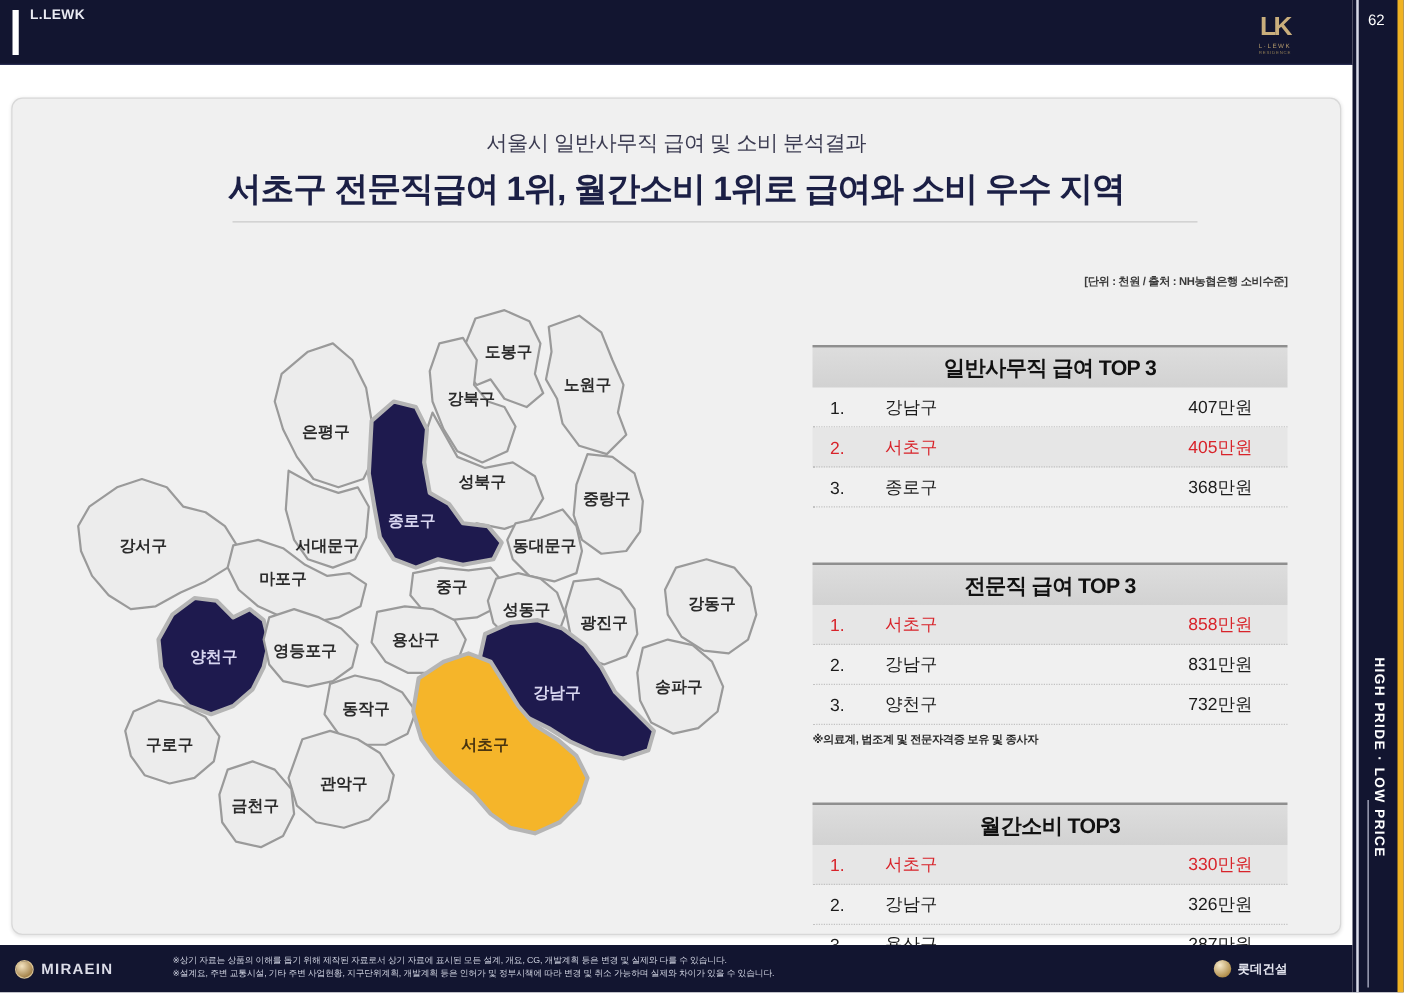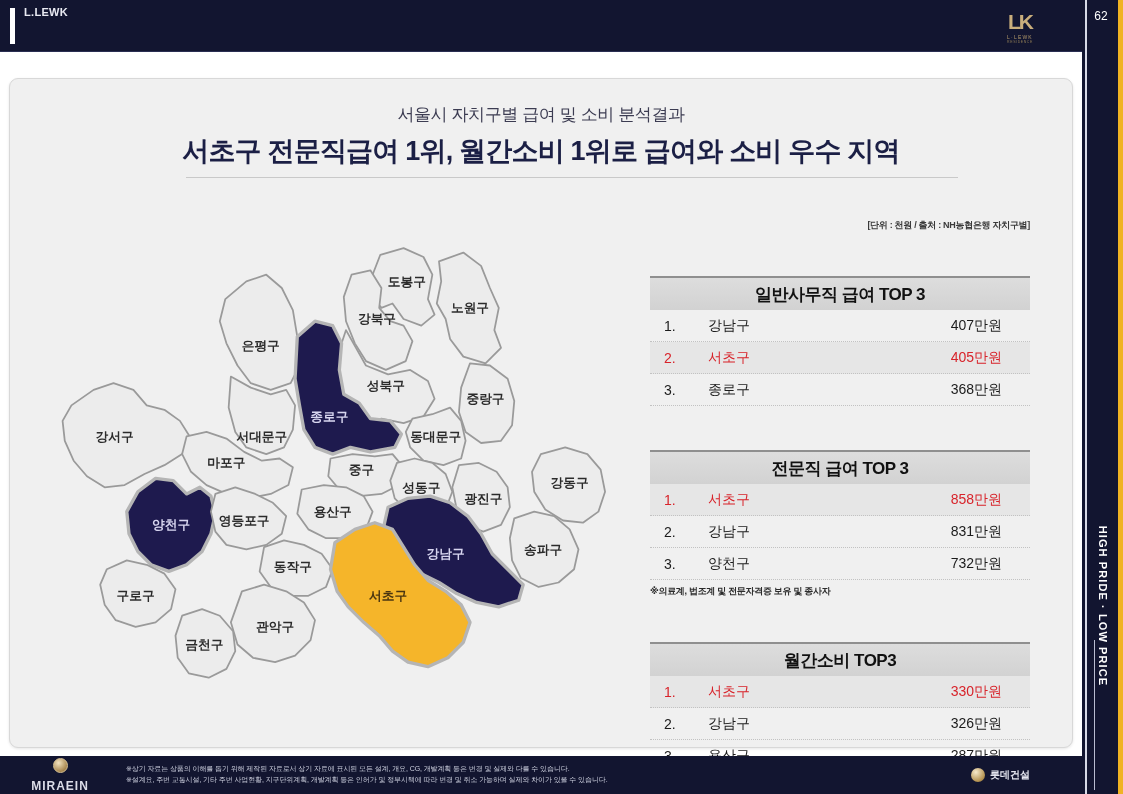--- a/index.html
+++ b/index.html
@@ -95,21 +95,21 @@
 
   
   .footer {
     position: absolute; left: 0; bottom: 0;
     width: 1082px; height: 38px;
     background: #121530;
     display: flex; align-items: center;
   }
   .footer-logo {
     display: flex; align-items: center; gap: 6px;
-    width: 120px; flex-direction: column;
+    margin-left: 12px; width: 120px;
   }
   .footer-logo .emblem {
     width: 15px; height: 15px; border-radius: 50%;
     background: radial-gradient(circle at 35% 30%, #f3e3c0, #a8874f 70%, #6f5830);
     border: 1px solid #d9c293;
   }
   .footer-logo .name {
     color: #dcdde8; font-size: 12px; letter-spacing: 1px; font-weight: 700;
   }
   .footer-notes { margin-left: 6px; }
@@ -228,21 +228,21 @@
     <div class="rail-hairline"></div>
     <div class="rail-gold"></div>
     <div class="rail-pagenum">62</div>
     <div class="rail-vline"></div>
     <div class="rail-vtext">HIGH PRIDE · LOW PRICE</div>
   </div>
 
   <div class="panel">
 
     <div class="headline-wrap">
-      <div class="headline-sub">서울시 자치구별 급여 및 소비 분석결과</div>
+      <div class="headline-sub">서울시 일반사무직 급여 및 소비 분석결과</div>
       <div class="headline-main">서초구 전문직급여 1위, 월간소비 1위로 급여와 소비 우수 지역</div>
     </div>
     <div class="headline-rule"></div>
 
     <div class="map-area">
       <svg viewBox="60 270 560 420" xmlns="http://www.w3.org/2000/svg">
         <defs>
           <style>
             .pl { fill:#ececec; stroke:#9a9a9a; stroke-width:1.6; stroke-linejoin:round; }
             .nv { fill:#1e1a4e; stroke:#b5b5b5; stroke-width:3; stroke-linejoin:round; }
@@ -322,21 +322,21 @@
         <text class="dist-label" x="518" y="552">송파구</text>
         <text class="dist-label" x="292" y="568">동작구</text>
         <text class="dist-label" x="150" y="594">구로구</text>
         <text class="dist-label on-gold" x="378" y="594">서초구</text>
         <text class="dist-label" x="276" y="622">관악구</text>
         <text class="dist-label" x="212" y="638">금천구</text>
       </svg>
     </div>
 
     <div class="tables">
-      <div class="unit-note">[단위 : 천원 / 출처 : NH농협은행 자치구별]</div>
+      <div class="unit-note">[단위 : 천원 / 출처 : NH농협은행 소비수준]</div>
 
       <div class="tbl">
         <div class="tbl-head">일반사무직 급여 TOP 3</div>
         <div class="tbl-row">
           <span class="c-rank">1.</span>
           <span class="c-name">강남구</span>
           <span class="c-val">407만원</span>
         </div>
         <div class="tbl-row alt hl">
           <span class="c-rank">2.</span>

